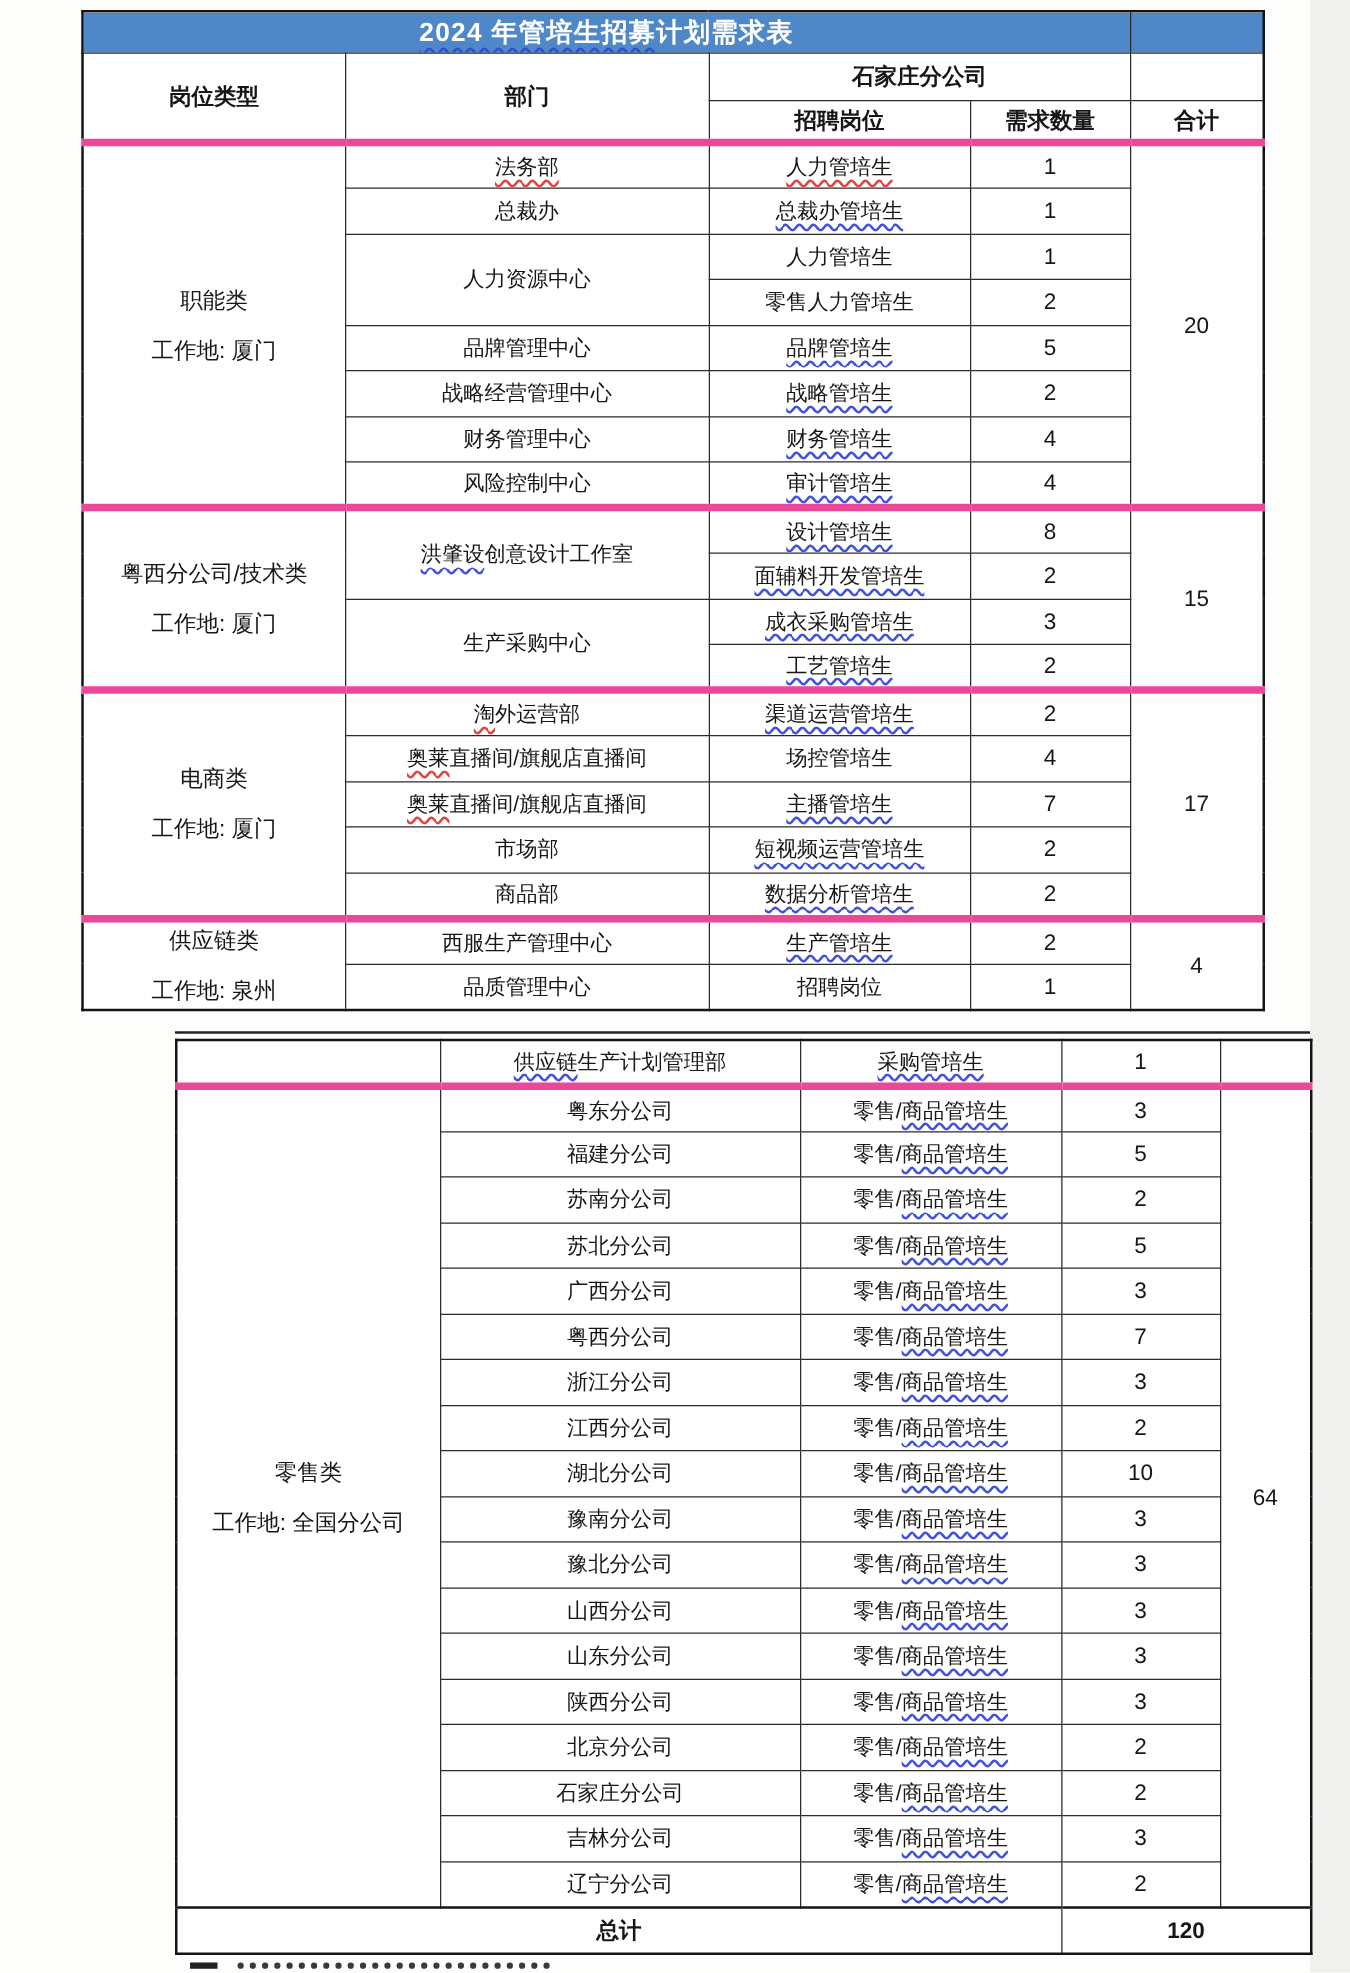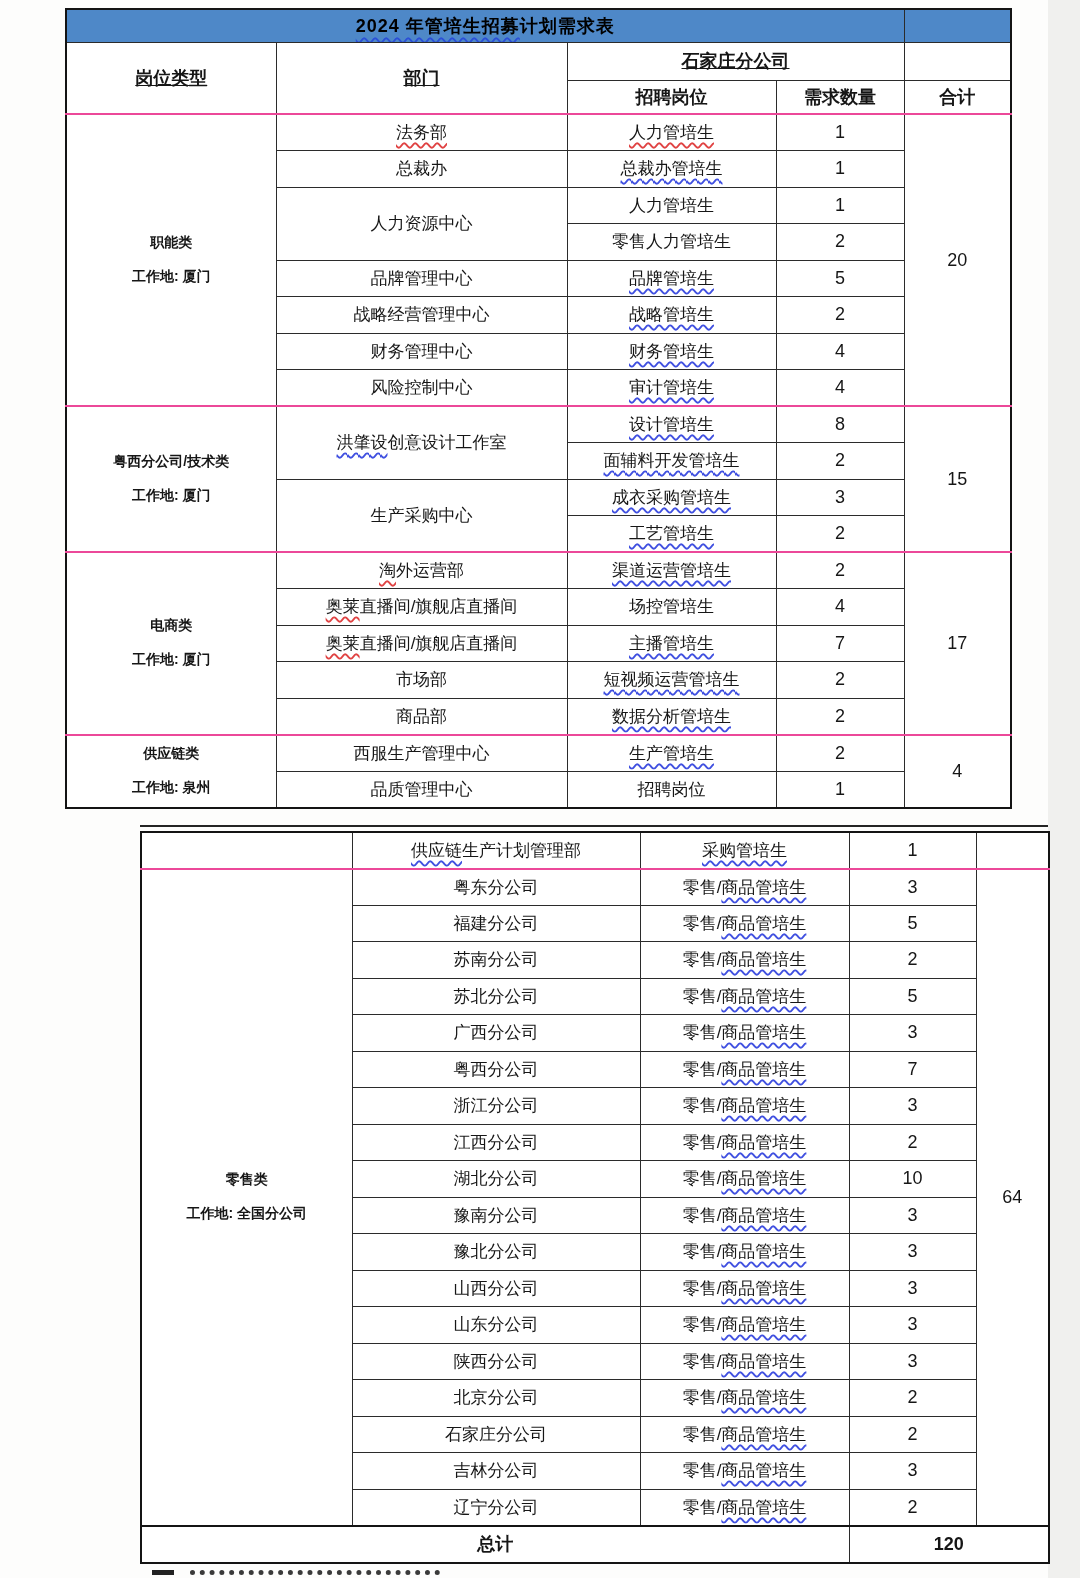--- a/index.html
+++ b/index.html
@@ -13,43 +13,43 @@
 
   table{border-collapse:collapse;table-layout:fixed;position:absolute;background:#ffffff;}
   #t1{left:65px;top:8px;width:945px;border:2px solid #141414;}
   #t2{left:140px;top:831px;width:908px;border:2px solid #141414;}
   td,th{
     border:1px solid #2b2b2b;text-align:center;vertical-align:middle;
     padding:0 2px;overflow:hidden;white-space:nowrap;
     font-size:17px;font-weight:500;color:#161616;
   }
   .r-title{height:33px;}
-  .r-gh{height:38px;text-decoration:underline;}
+  .r-gh{height:38px;}
   .r-sh{height:34px;}
   tbody tr{height:36.5px;}
   tfoot tr{height:37px;}
 
   .title-cell{
-    background:#4e88c8;color:#000000;
-    font-size:18px;font-weight:bold;letter-spacing:1px;margin-top:25px;
+    background:#4e88c8;color:#ffffff;
+    font-size:21px;font-weight:bold;letter-spacing:1px;margin-top:25px;
   }
   .title-cell .u-title{
     text-decoration-line:underline;text-decoration-style:wavy;
     text-decoration-color:#2b4fd7;text-decoration-thickness:2px;
     text-underline-offset:5px;
   }
   .hdr{font-weight:bold;font-size:18px;background:#ffffff;}
-  .cat{font-weight:bold;font-size:14px;}
+  .cat{font-weight:normal;font-size:18px;}
   .cat .l1{display:block;margin-bottom:16px;}
   .cat .l2{display:block;}
   .num{font-size:18px;}
   .total-num{font-size:18px;margin-top:44px;}
   .grand-label,.grand-value{font-weight:bold;font-size:18px;}
 
-  tr.sec-start td{border-top:2px solid #ec4899;}
+  tr.sec-start td{border-top:6px solid #ec4899;}
   tfoot td{border-top:2px solid #141414;}
 
   .u-blue{
     text-decoration-line:underline;text-decoration-style:wavy;
     text-decoration-color:#4050e0;text-decoration-thickness:2px;
     text-underline-offset:4px;
   }
   .u-red{
     text-decoration-line:underline;text-decoration-style:wavy;
     text-decoration-color:#e04343;text-decoration-thickness:2px;

